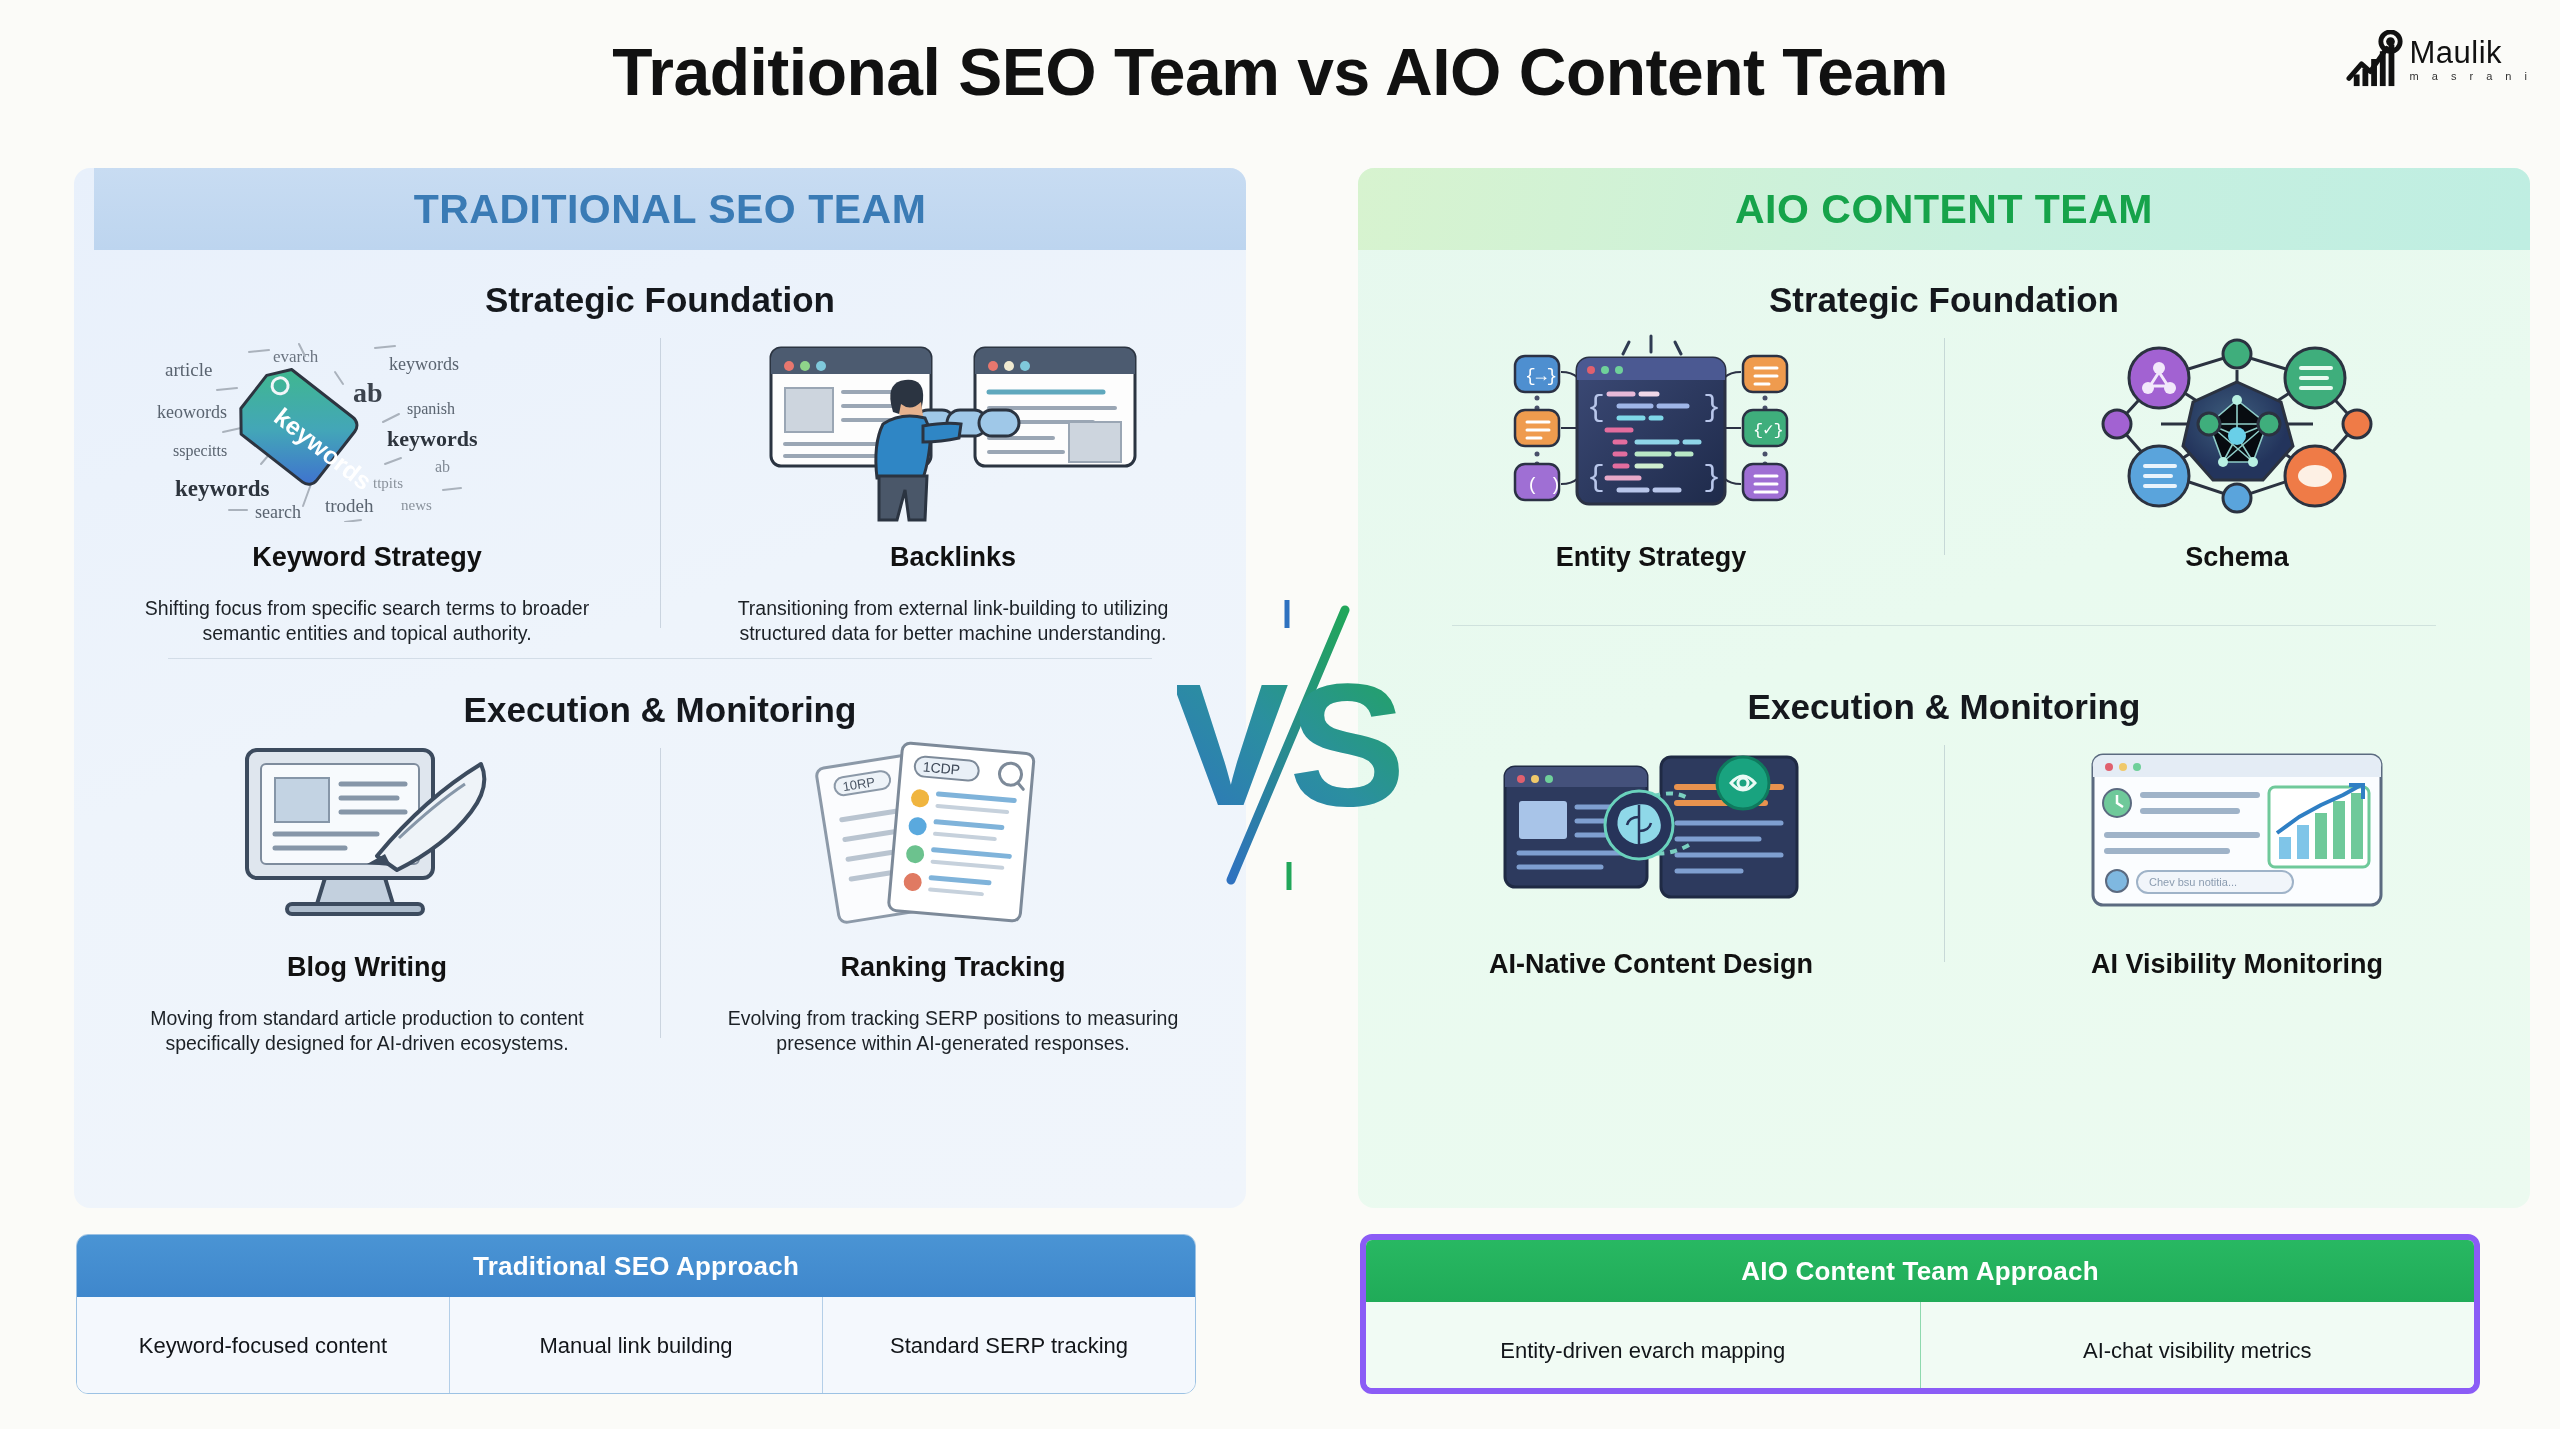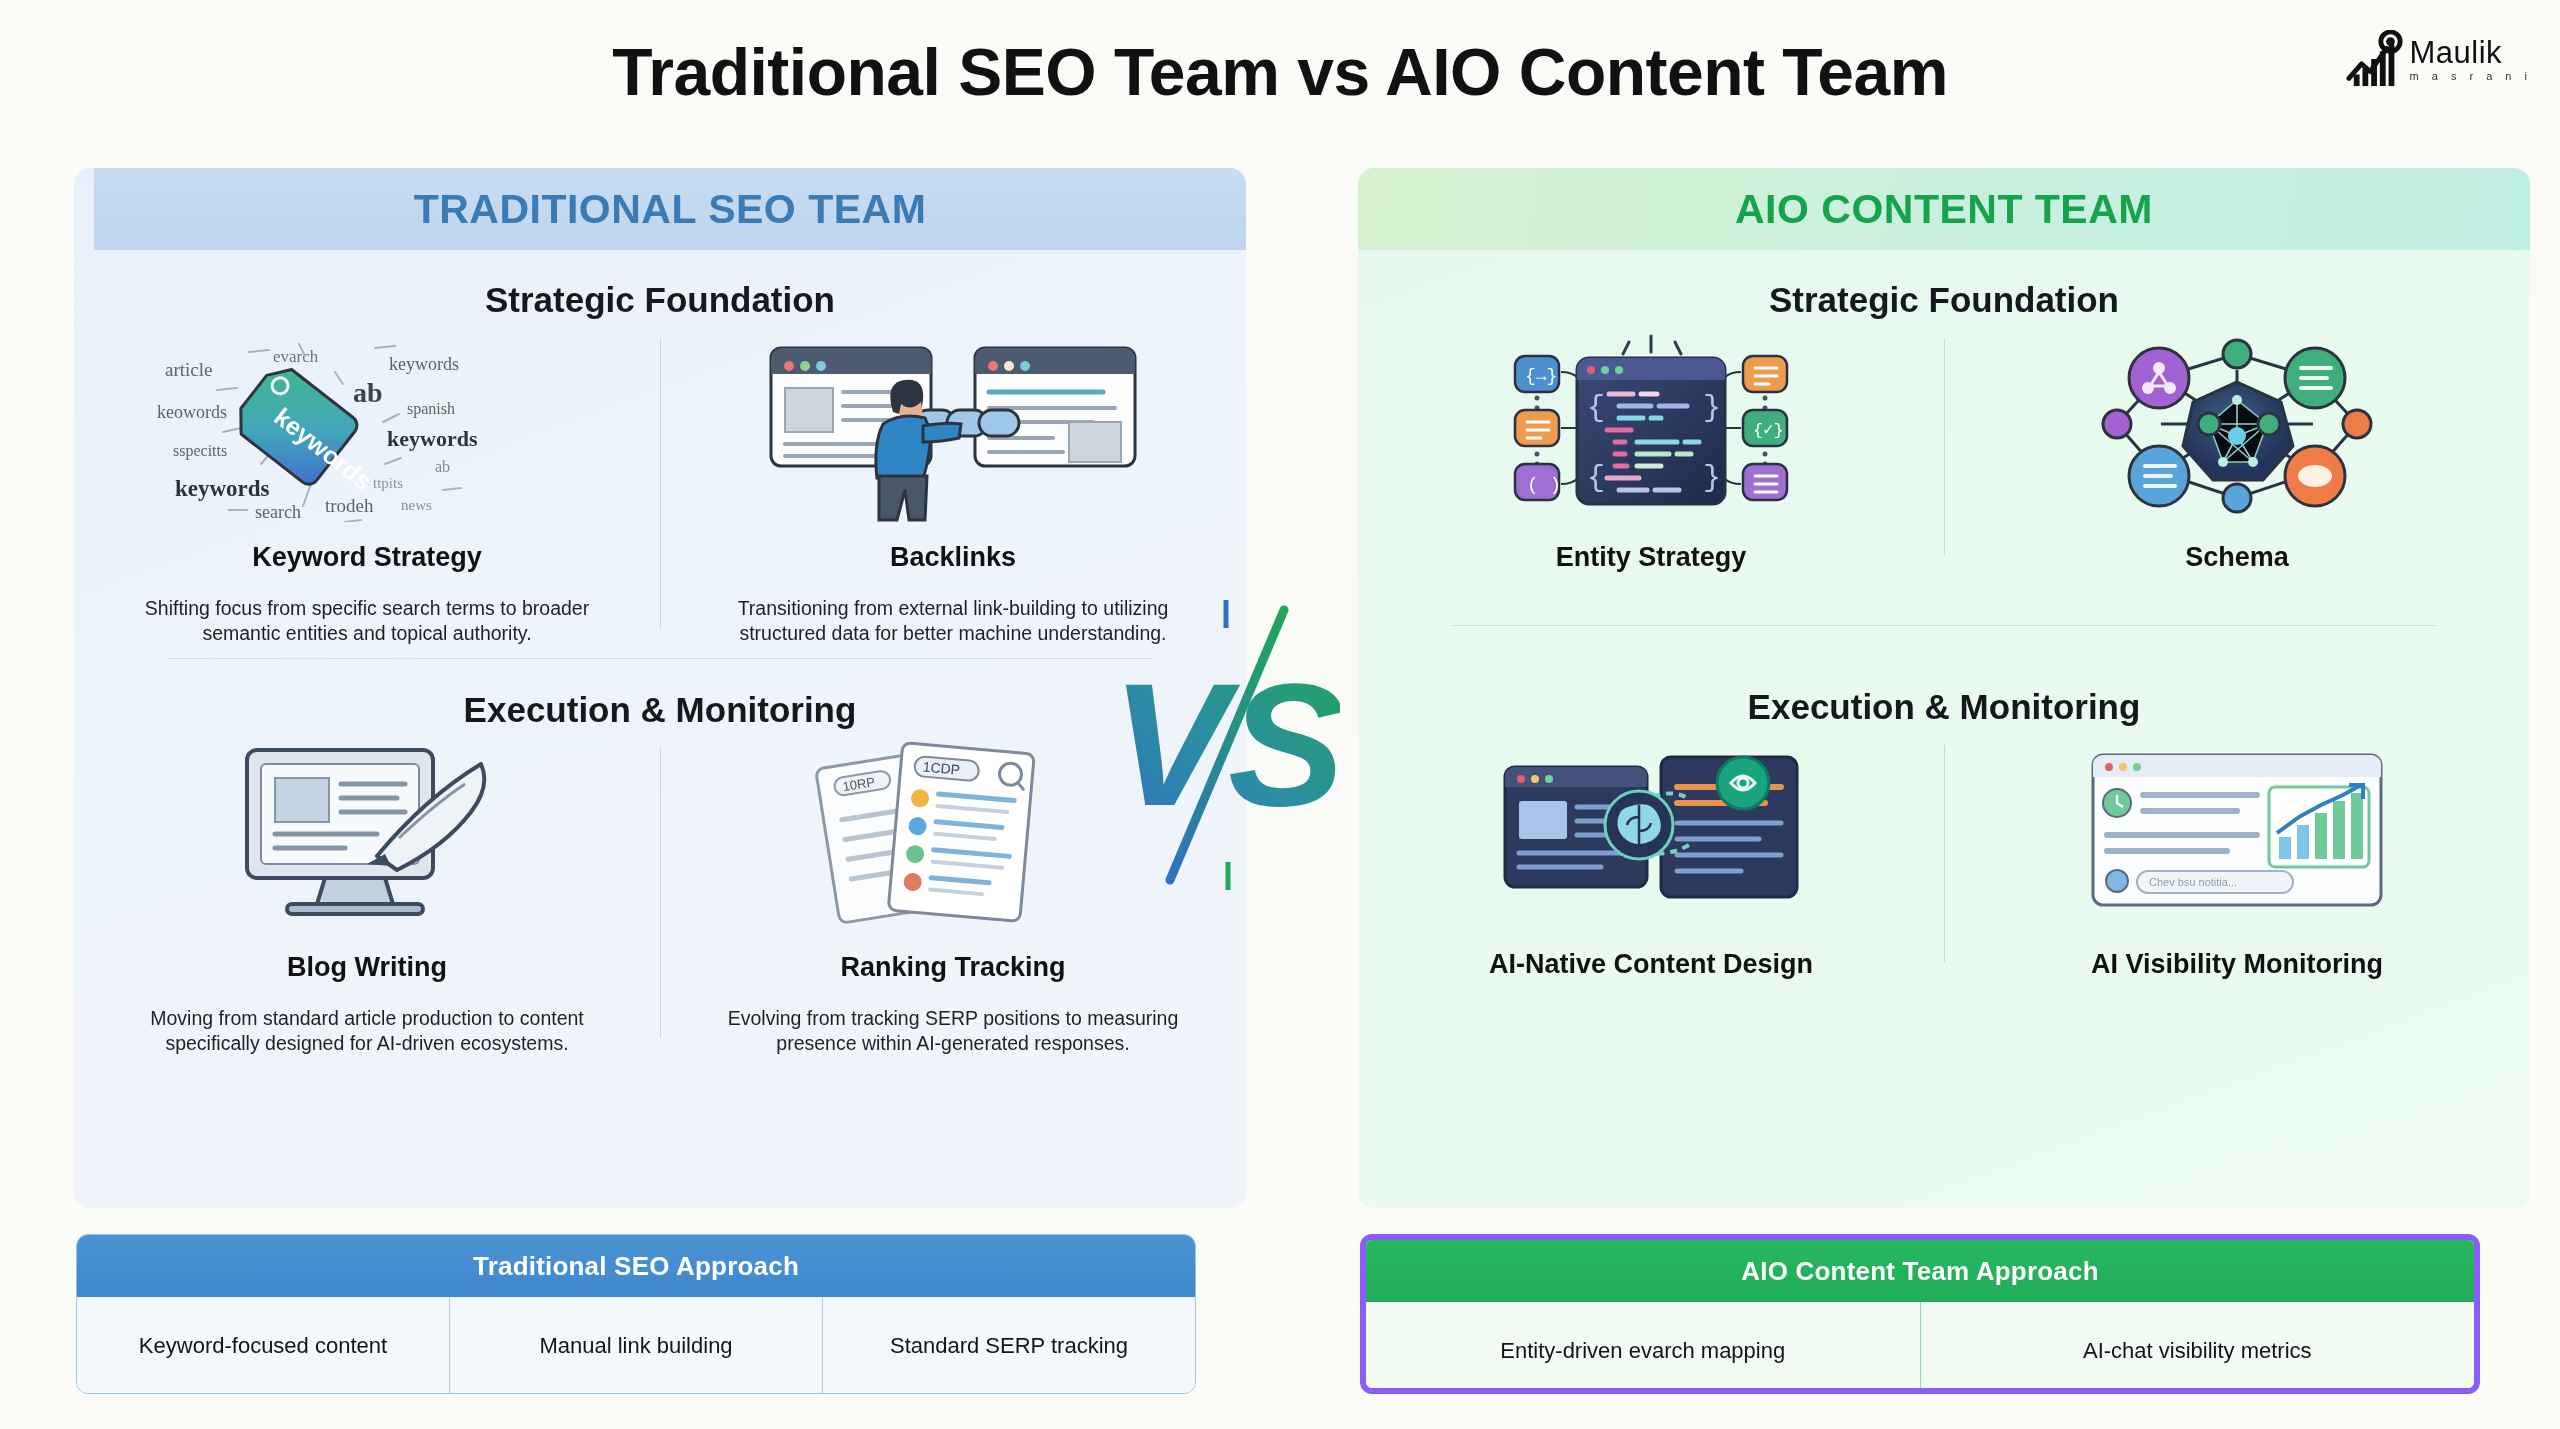--- a/index.html
+++ b/index.html
@@ -71,22 +71,22 @@
     font-size: 19.5px; line-height: 1.28; color: #1c2126; text-align: center;
     margin-top: 7px; max-width: 500px;
   }
   .row-divider {
     position: absolute; left: 8%; right: 8%; height: 1px;
     background: rgba(120,140,160,0.22);
   }
 
   
   .vs-wrap {
-    position: absolute; left: 1116px; top: 600px; width: 224px; height: 290px;
-    z-index: 6; pointer-events: none; font-style: italic;
+    position: absolute; left: 1177px; top: 600px; width: 224px; height: 290px;
+    z-index: 6; pointer-events: none;
   }
 
   
   .approach {
     position: absolute; top: 1234px; width: 1120px; height: 160px;
     border-radius: 12px; overflow: hidden;
   }
   .approach-left  { left: 76px;  border: 1px solid #9cc2e4; }
   .approach-right { left: 1360px; border: 6px solid #8b5cf6; }
   .approach-head {

